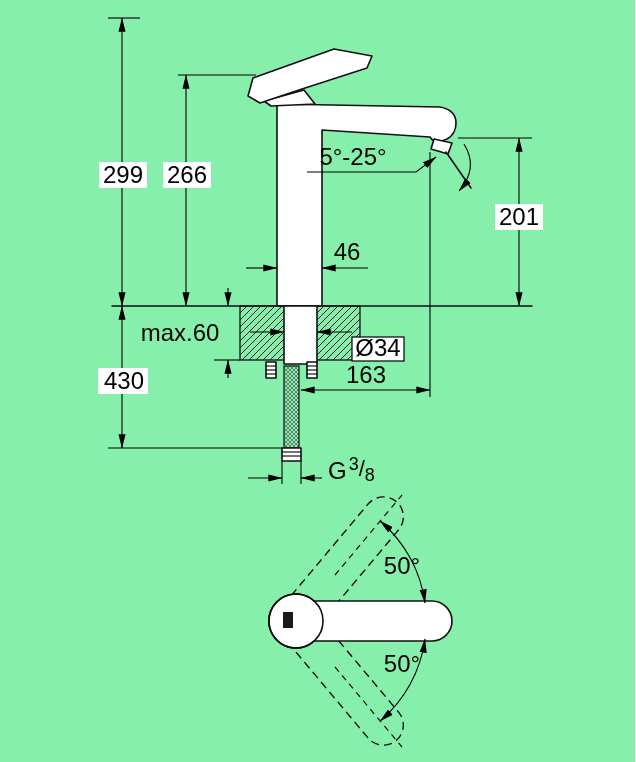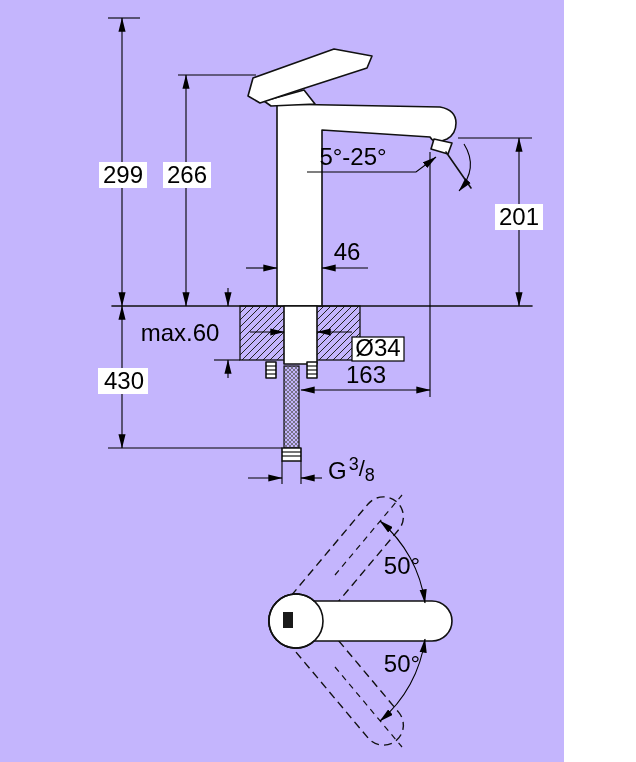--- a/index.html
+++ b/index.html
@@ -1,16 +1,16 @@
 <!DOCTYPE html>
 <html><head>
 <meta charset="utf-8">
 <style>
   html,body{margin:0;padding:0;background:#fff;}
-  .canvas{width:564px;height:762px;background:#c4b5fd;position:relative;}
+  .canvas{width:635px;height:762px;background:#86efac;position:relative;}
   svg{display:block;}
   .o{fill:none;stroke:#111;stroke-width:1.6;stroke-linejoin:round;stroke-linecap:round;}
   .of{fill:#fff;stroke:#111;stroke-width:1.6;stroke-linejoin:round;}
   .d{fill:none;stroke:#000;stroke-width:1.1;}
   .dash{fill:none;stroke:#111;stroke-width:1.4;stroke-dasharray:8 5;}
   .cline{fill:none;stroke:#111;stroke-width:1.2;stroke-dasharray:6 5;}
   .t{font-family:"Liberation Sans", sans-serif;font-size:24px;fill:#000;}
   .marker-fill{fill:#000;}
 </style>
 </head>

